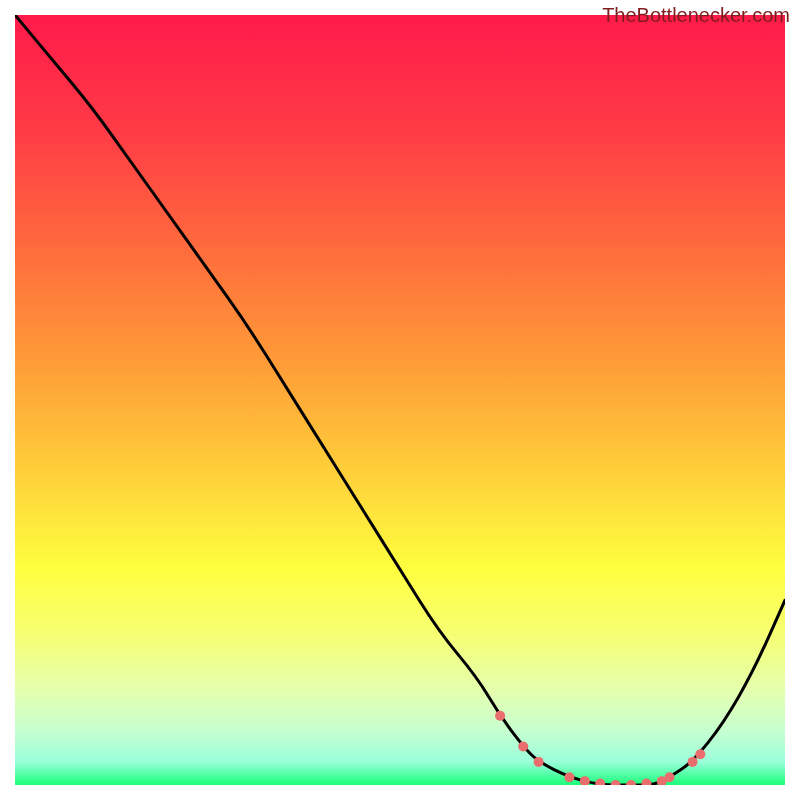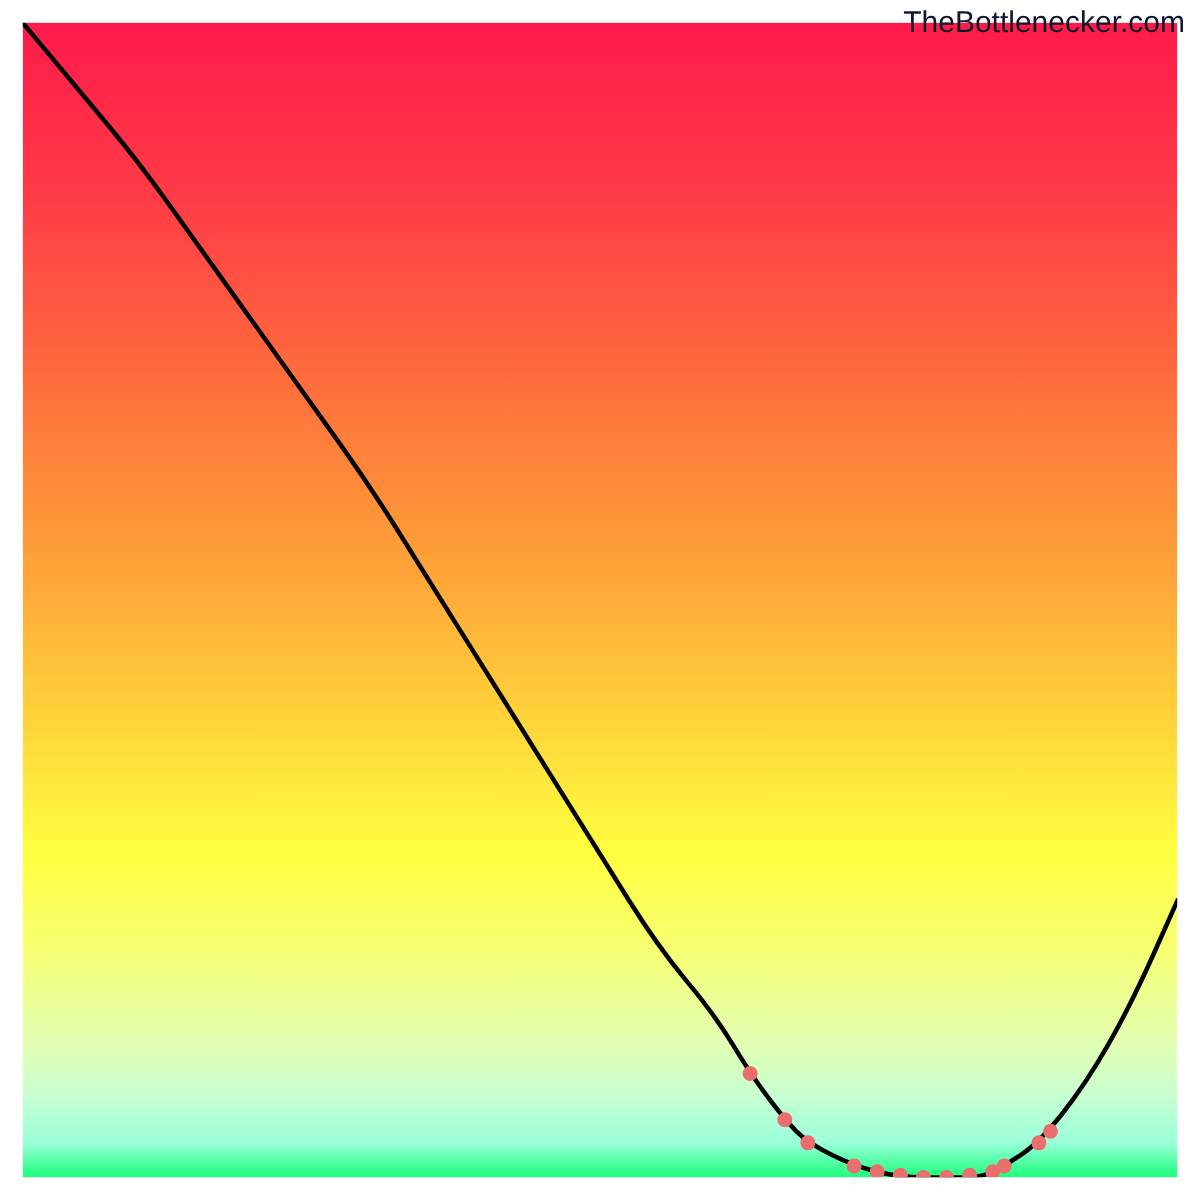--- a/index.html
+++ b/index.html
@@ -8,21 +8,21 @@
     width: 800px;
     height: 800px;
     position: relative;
     background: #ffffff;
     font-family: Arial, sans-serif;
   }
   .watermark {
     position: absolute;
     top: 4px;
     right: 10px;
-    color: #0f172a;
+    color: #7f1d1d;
     font-size: 20px;
     font-weight: 500;
     z-index: 10;
   }
   .plot-area {
     position: absolute;
     left: 15px;
     top: 15px;
     width: 770px;
     height: 770px;

